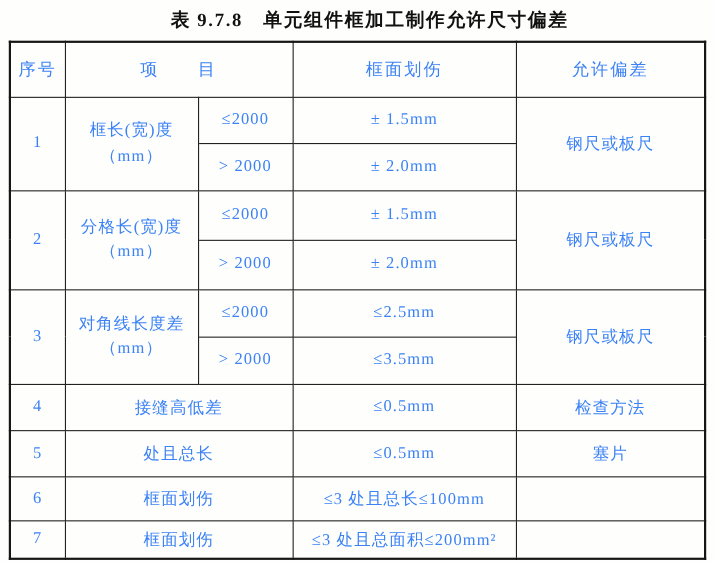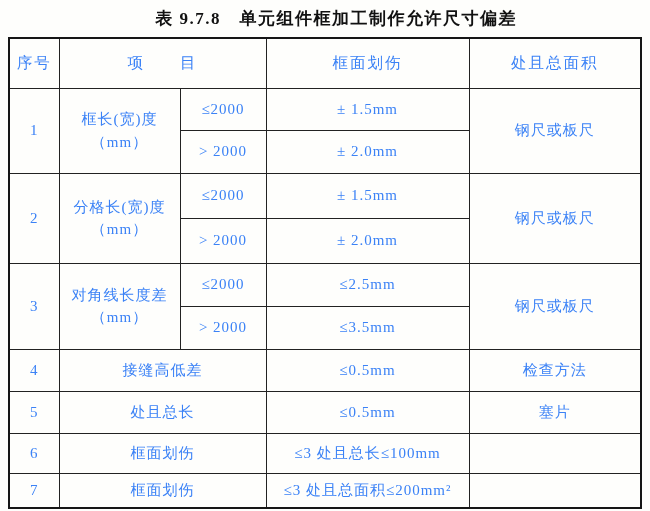--- a/index.html
+++ b/index.html
@@ -80,21 +80,21 @@
         <col class="c-item-b">
         <col class="c-dev">
         <col class="c-method">
     </colgroup>
 
     <tbody>
         <tr style="height:50px">
       <th>序号</th>
       <th colspan="2">项　　目</th>
       <th>框面划伤</th>
-      <th>处且总面积</th>
+      <th>允许偏差</th>
     </tr>
 
     <tr style="height:42px">
       <td rowspan="2">1</td>
       <td rowspan="2" class="item-two-line">
         <span>框长(宽)度</span>
         <span>（mm）</span>
       </td>
       <td class="num">≤2000</td>
       <td class="num">± 1.5mm</td>

